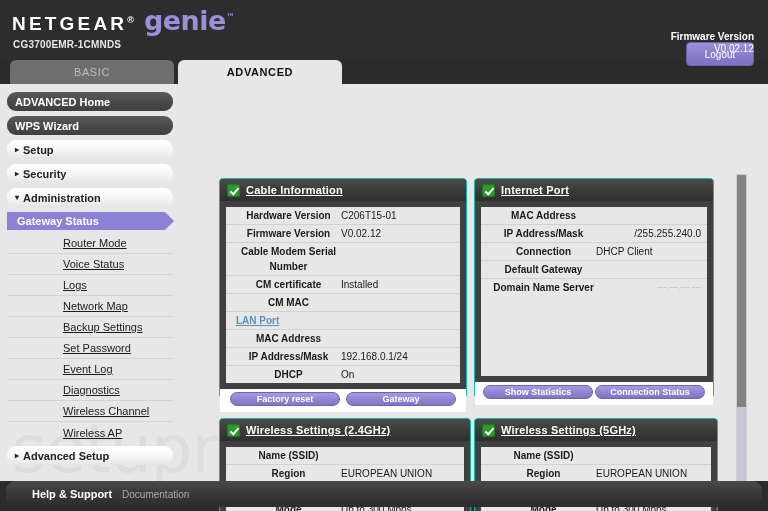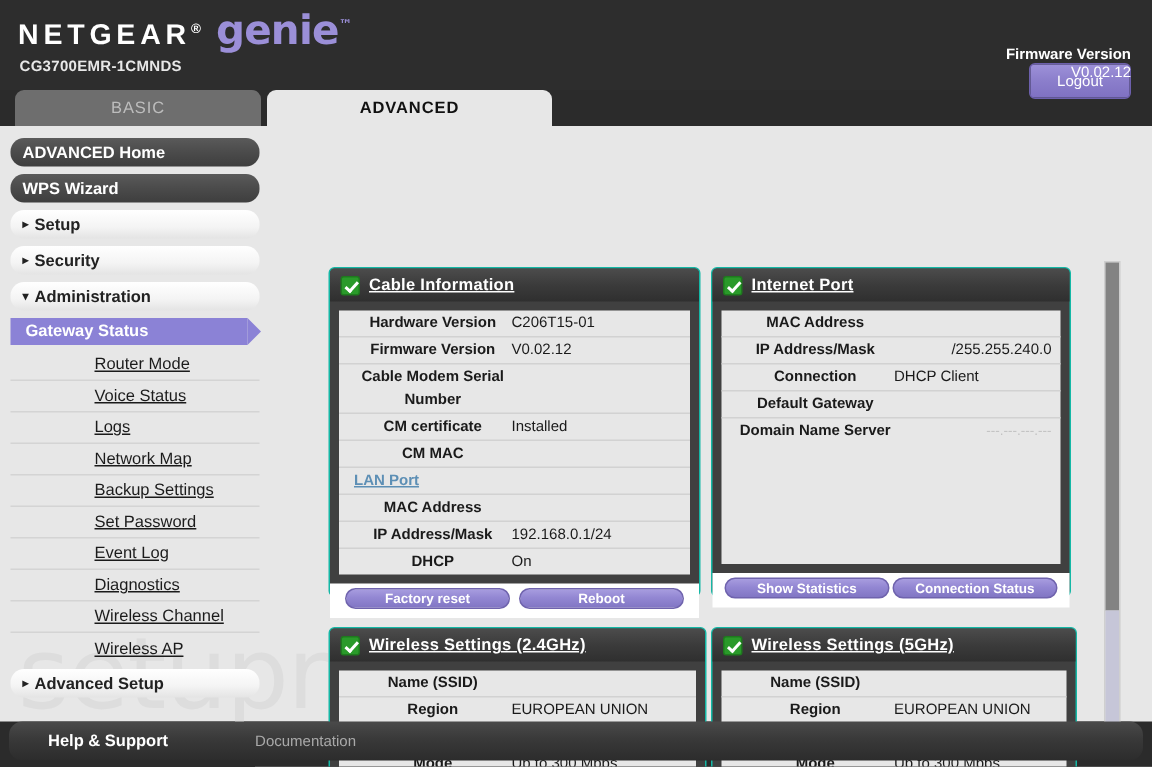--- a/index.html
+++ b/index.html
@@ -81,21 +81,21 @@
     display: flex; align-items: center; justify-content: center;
     font-size: 11px; letter-spacing: 0.6px;
     cursor: pointer;
   }
   .tab.basic {
     left: 10px; width: 164px;
     background: #6e6e6e;
     color: #bdbdbd;
   }
   .tab.advanced {
-    left: 178px; width: 190px;
+    left: 178px; width: 164px;
     background: #e7e7e7;
     color: #111111;
     font-weight: bold;
   }
 
   
   .page {
     position: absolute; left: 0; top: 84px;
     width: 768px; height: 397px;
     background: #e7e7e7;
@@ -296,21 +296,20 @@
   }
 
   
   .footer {
     position: absolute; left: 6px; top: 481px;
     width: 756px; height: 26px;
     background: linear-gradient(to bottom, #4a4a4a 0%, #393939 45%, #2c2c2c 100%);
     border-radius: 9px;
     display: flex; align-items: center;
     padding-left: 26px;
-    gap: 48px;
   }
   .footer .help {
     color: #ffffff; font-size: 11px; font-weight: bold;
     margin-right: 10px;
   }
   .footer .doc {
     color: #a9a9a9; font-size: 10px;
     cursor: pointer;
   }
 </style>
@@ -431,21 +430,21 @@
           <div class="k">IP Address/Mask</div>
           <div class="v">192.168.0.1/24</div>
         </div>
         <div class="row">
           <div class="k">DHCP</div>
           <div class="v">On</div>
         </div>
       </div>
       <div class="panel-foot">
         <div class="pbtn">Factory reset</div>
-        <div class="pbtn">Reboot</div>
+        <div class="pbtn">Gateway</div>
       </div>
     </div>
 
     <div class="panel" id="panel-internet">
       <div class="panel-head">
         <div class="check-icon"></div>
         <div class="panel-title">Internet Port</div>
       </div>
       <div class="panel-body" style="height:169px;">
         <div class="row">

